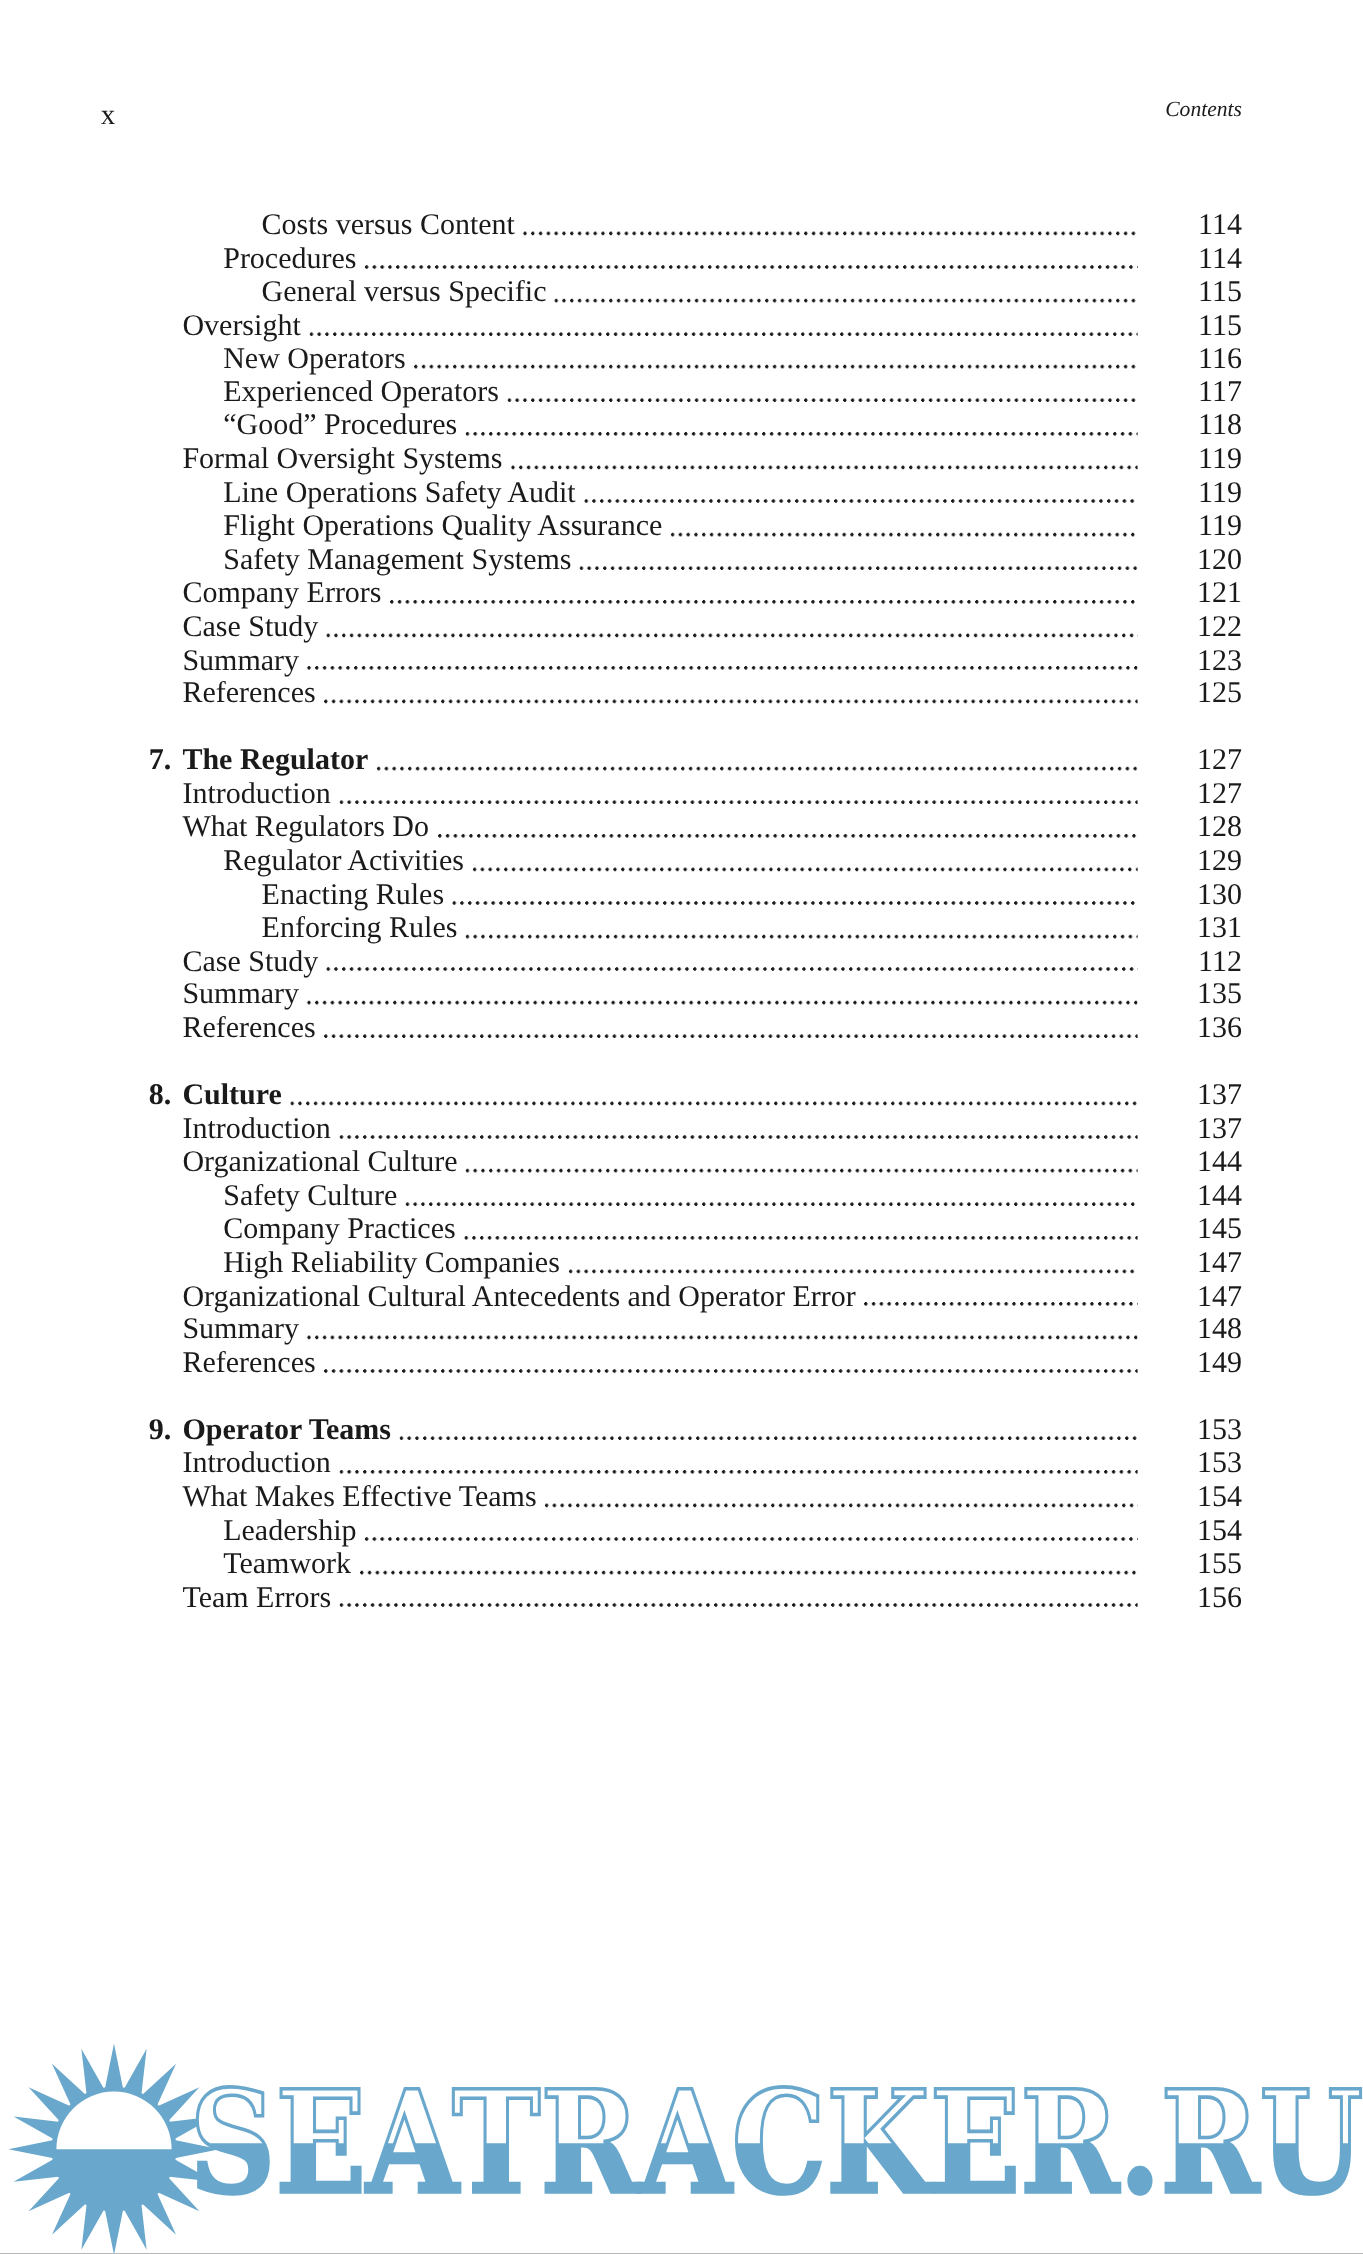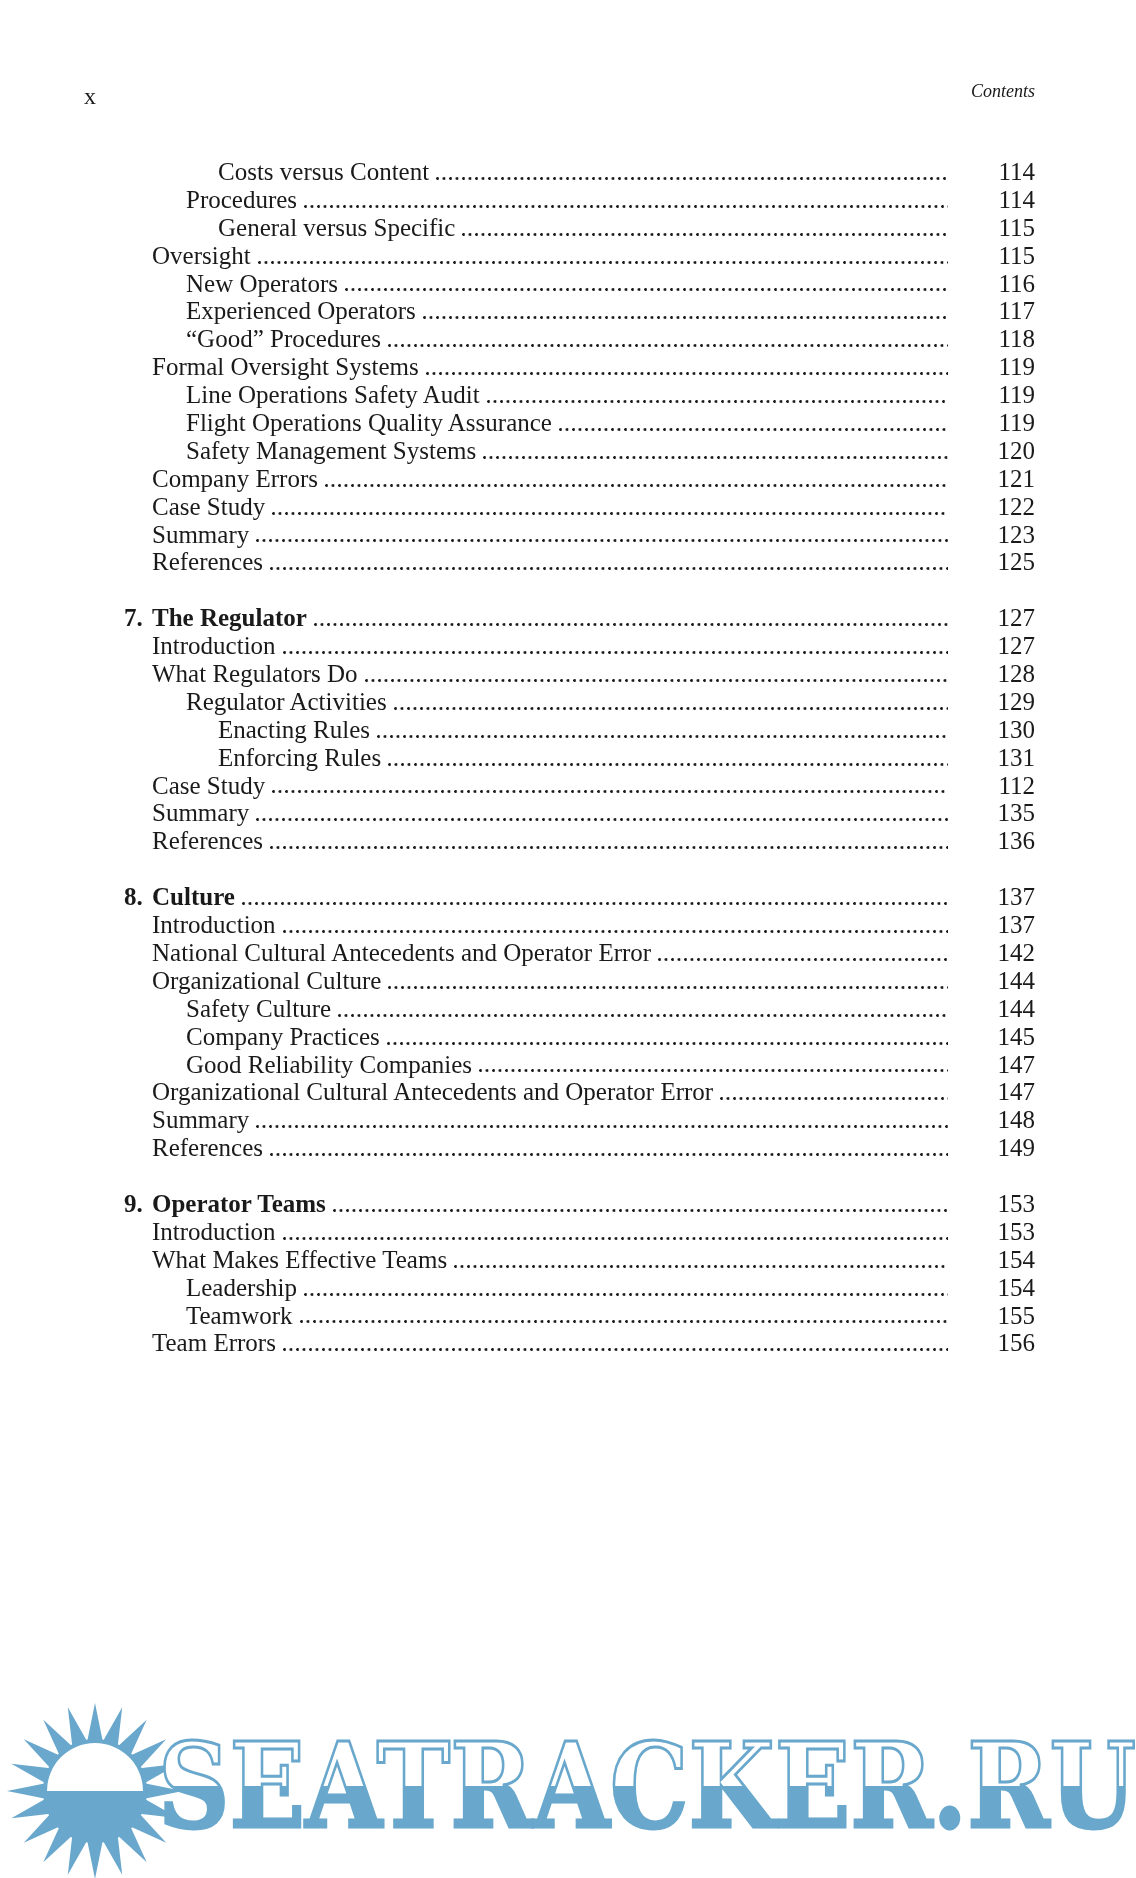--- a/index.html
+++ b/index.html
@@ -27,21 +27,21 @@
     top: 82px;
     font-size: 18px;
     font-style: italic;
     line-height: 1;
   }
 
   
   .toc {
     position: absolute;
     left: 124px;
-    top: 158px;
+    top: 174px;
     width: 911px;
   }
   .block + .block { margin-top: 27.9px; }
   .row {
     display: flex;
     align-items: baseline;
     height: 27.9px;
     line-height: 27.9px;
     font-size: 25px;
     white-space: nowrap;
@@ -269,45 +269,39 @@
     <span class="pagenum">137</span>
   </div>
         <div class="row l1">
 
     <span class="title">Introduction</span>
     <span class="leader"></span>
     <span class="pagenum">137</span>
   </div>
         <div class="row l1">
 
-    <span class="title">National Cultural Antecedents and Operator Error</span>
-    <span class="leader"></span>
-    <span class="pagenum">142</span>
-  </div>
-        <div class="row l1">
-
     <span class="title">Organizational Culture</span>
     <span class="leader"></span>
     <span class="pagenum">144</span>
   </div>
         <div class="row l2">
 
     <span class="title">Safety Culture</span>
     <span class="leader"></span>
     <span class="pagenum">144</span>
   </div>
         <div class="row l2">
 
     <span class="title">Company Practices</span>
     <span class="leader"></span>
     <span class="pagenum">145</span>
   </div>
         <div class="row l2">
 
-    <span class="title">Good Reliability Companies</span>
+    <span class="title">High Reliability Companies</span>
     <span class="leader"></span>
     <span class="pagenum">147</span>
   </div>
         <div class="row l1">
 
     <span class="title">Organizational Cultural Antecedents and Operator Error</span>
     <span class="leader"></span>
     <span class="pagenum">147</span>
   </div>
         <div class="row l1">

